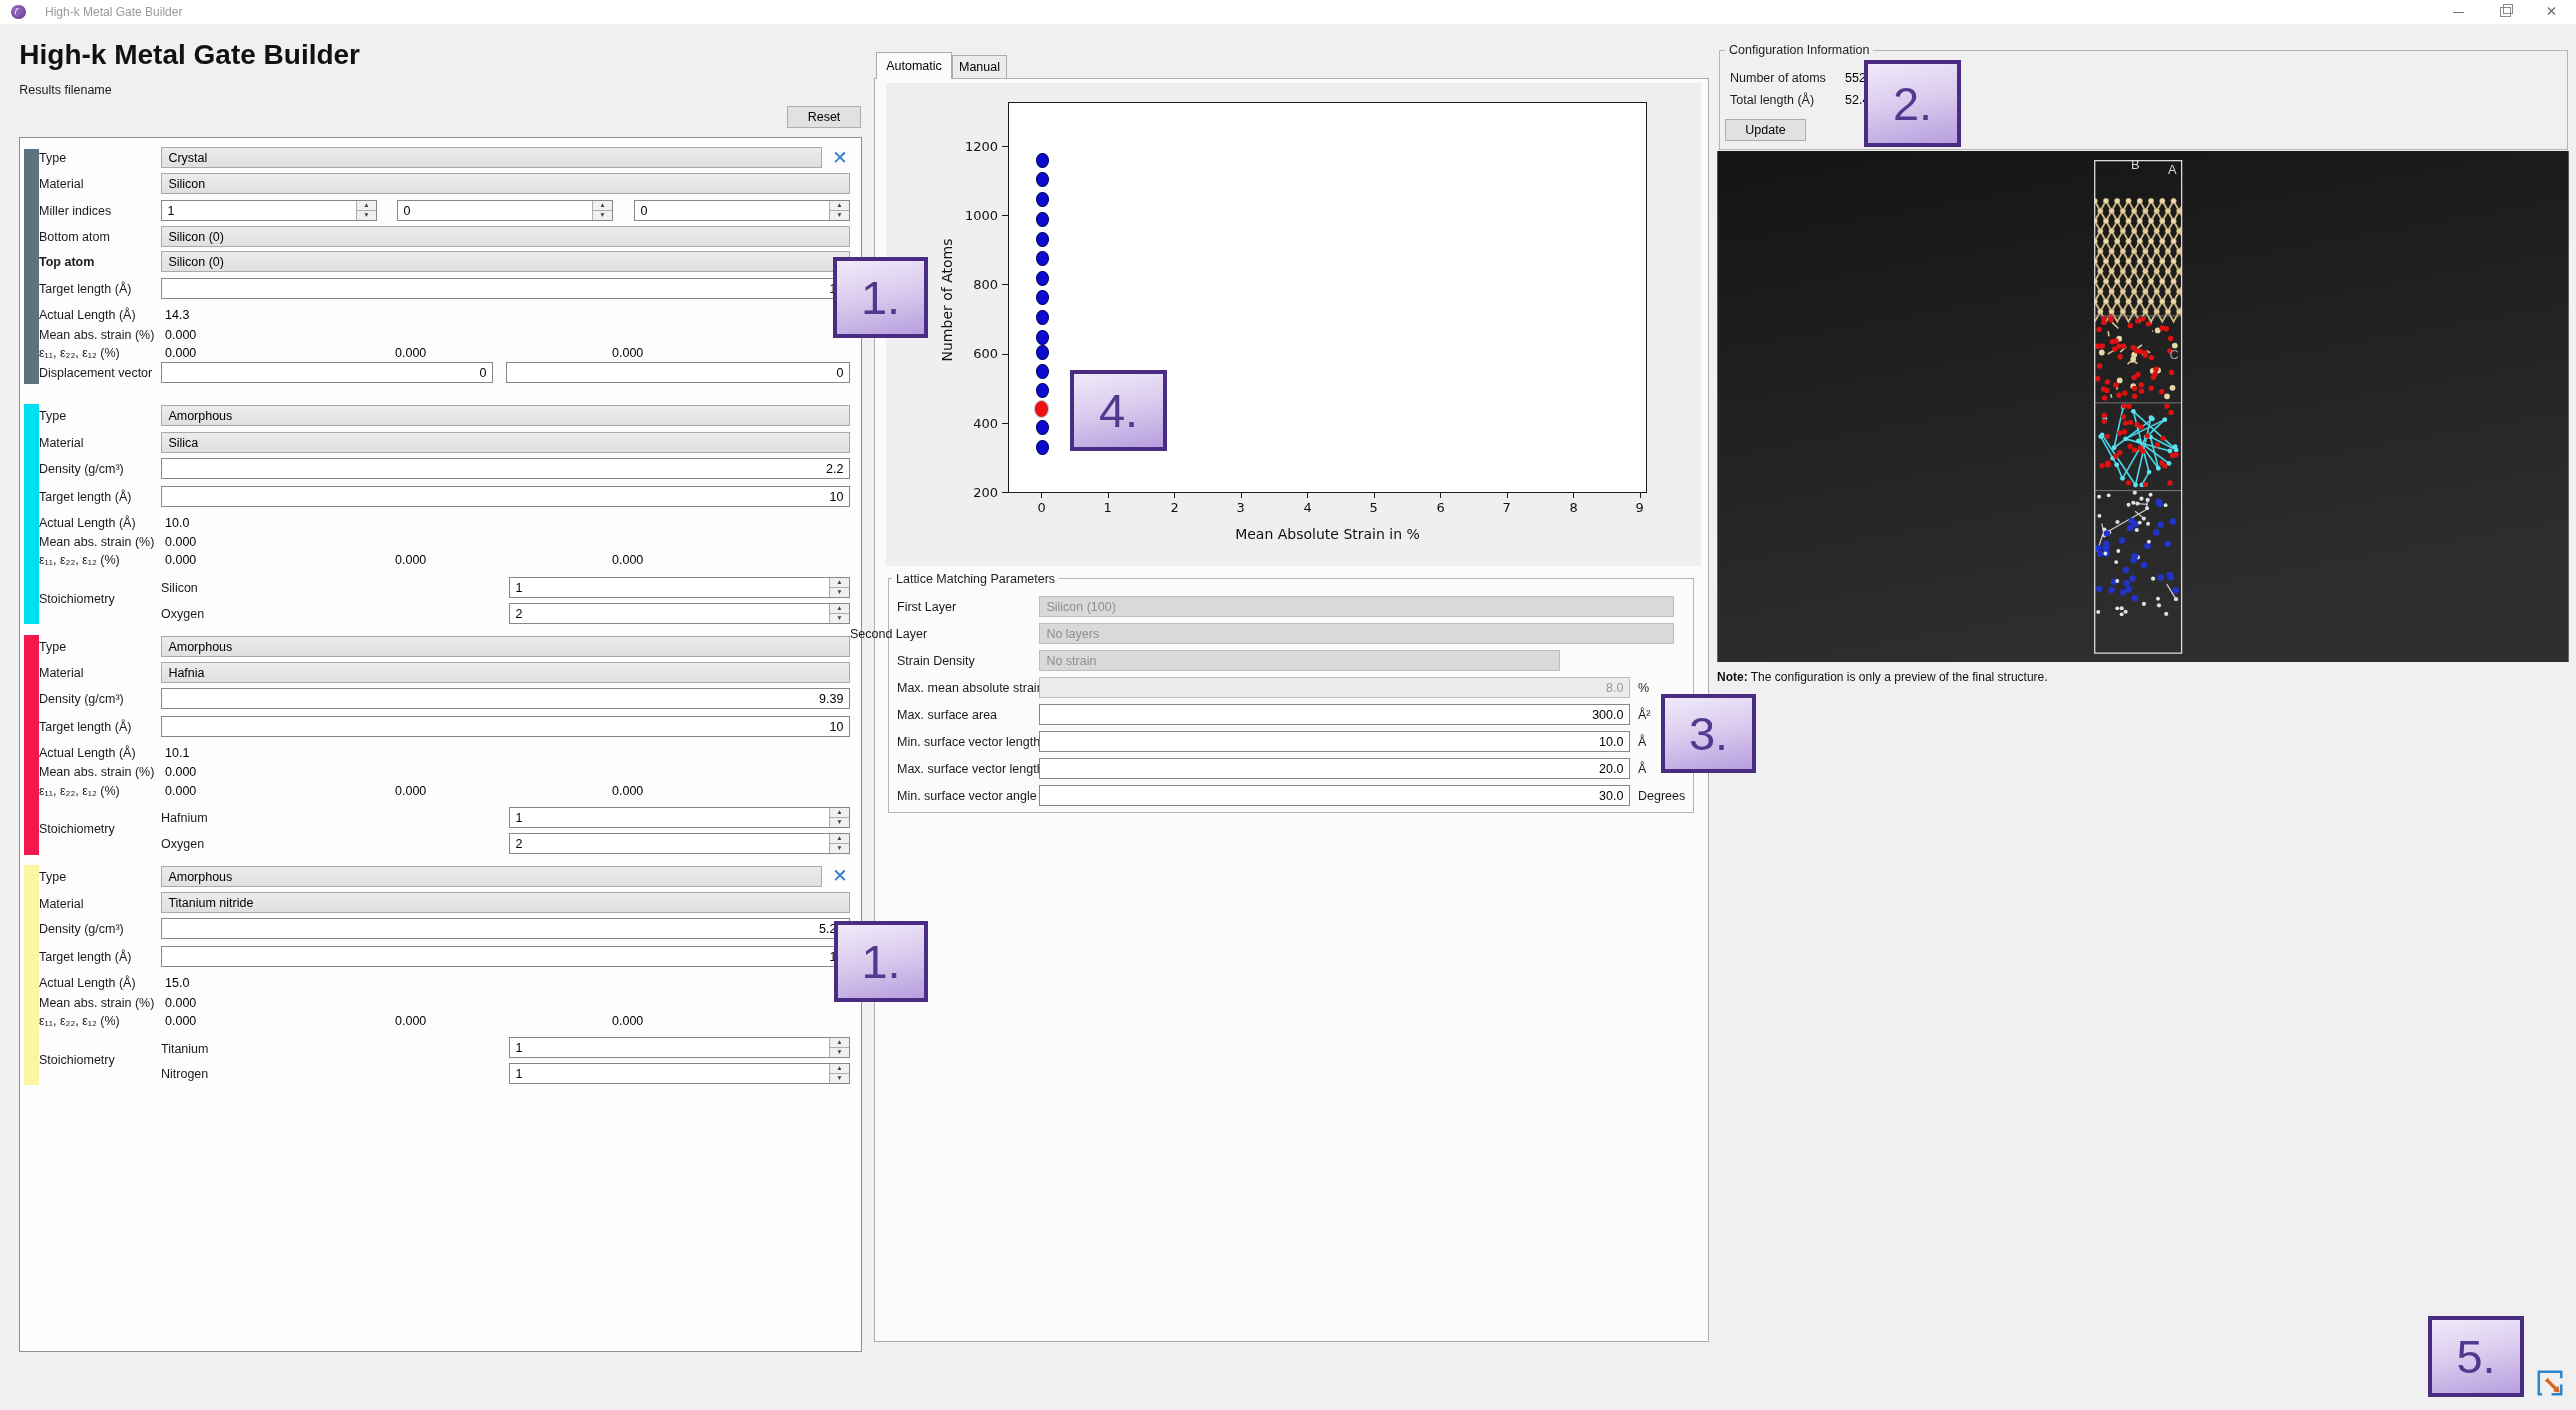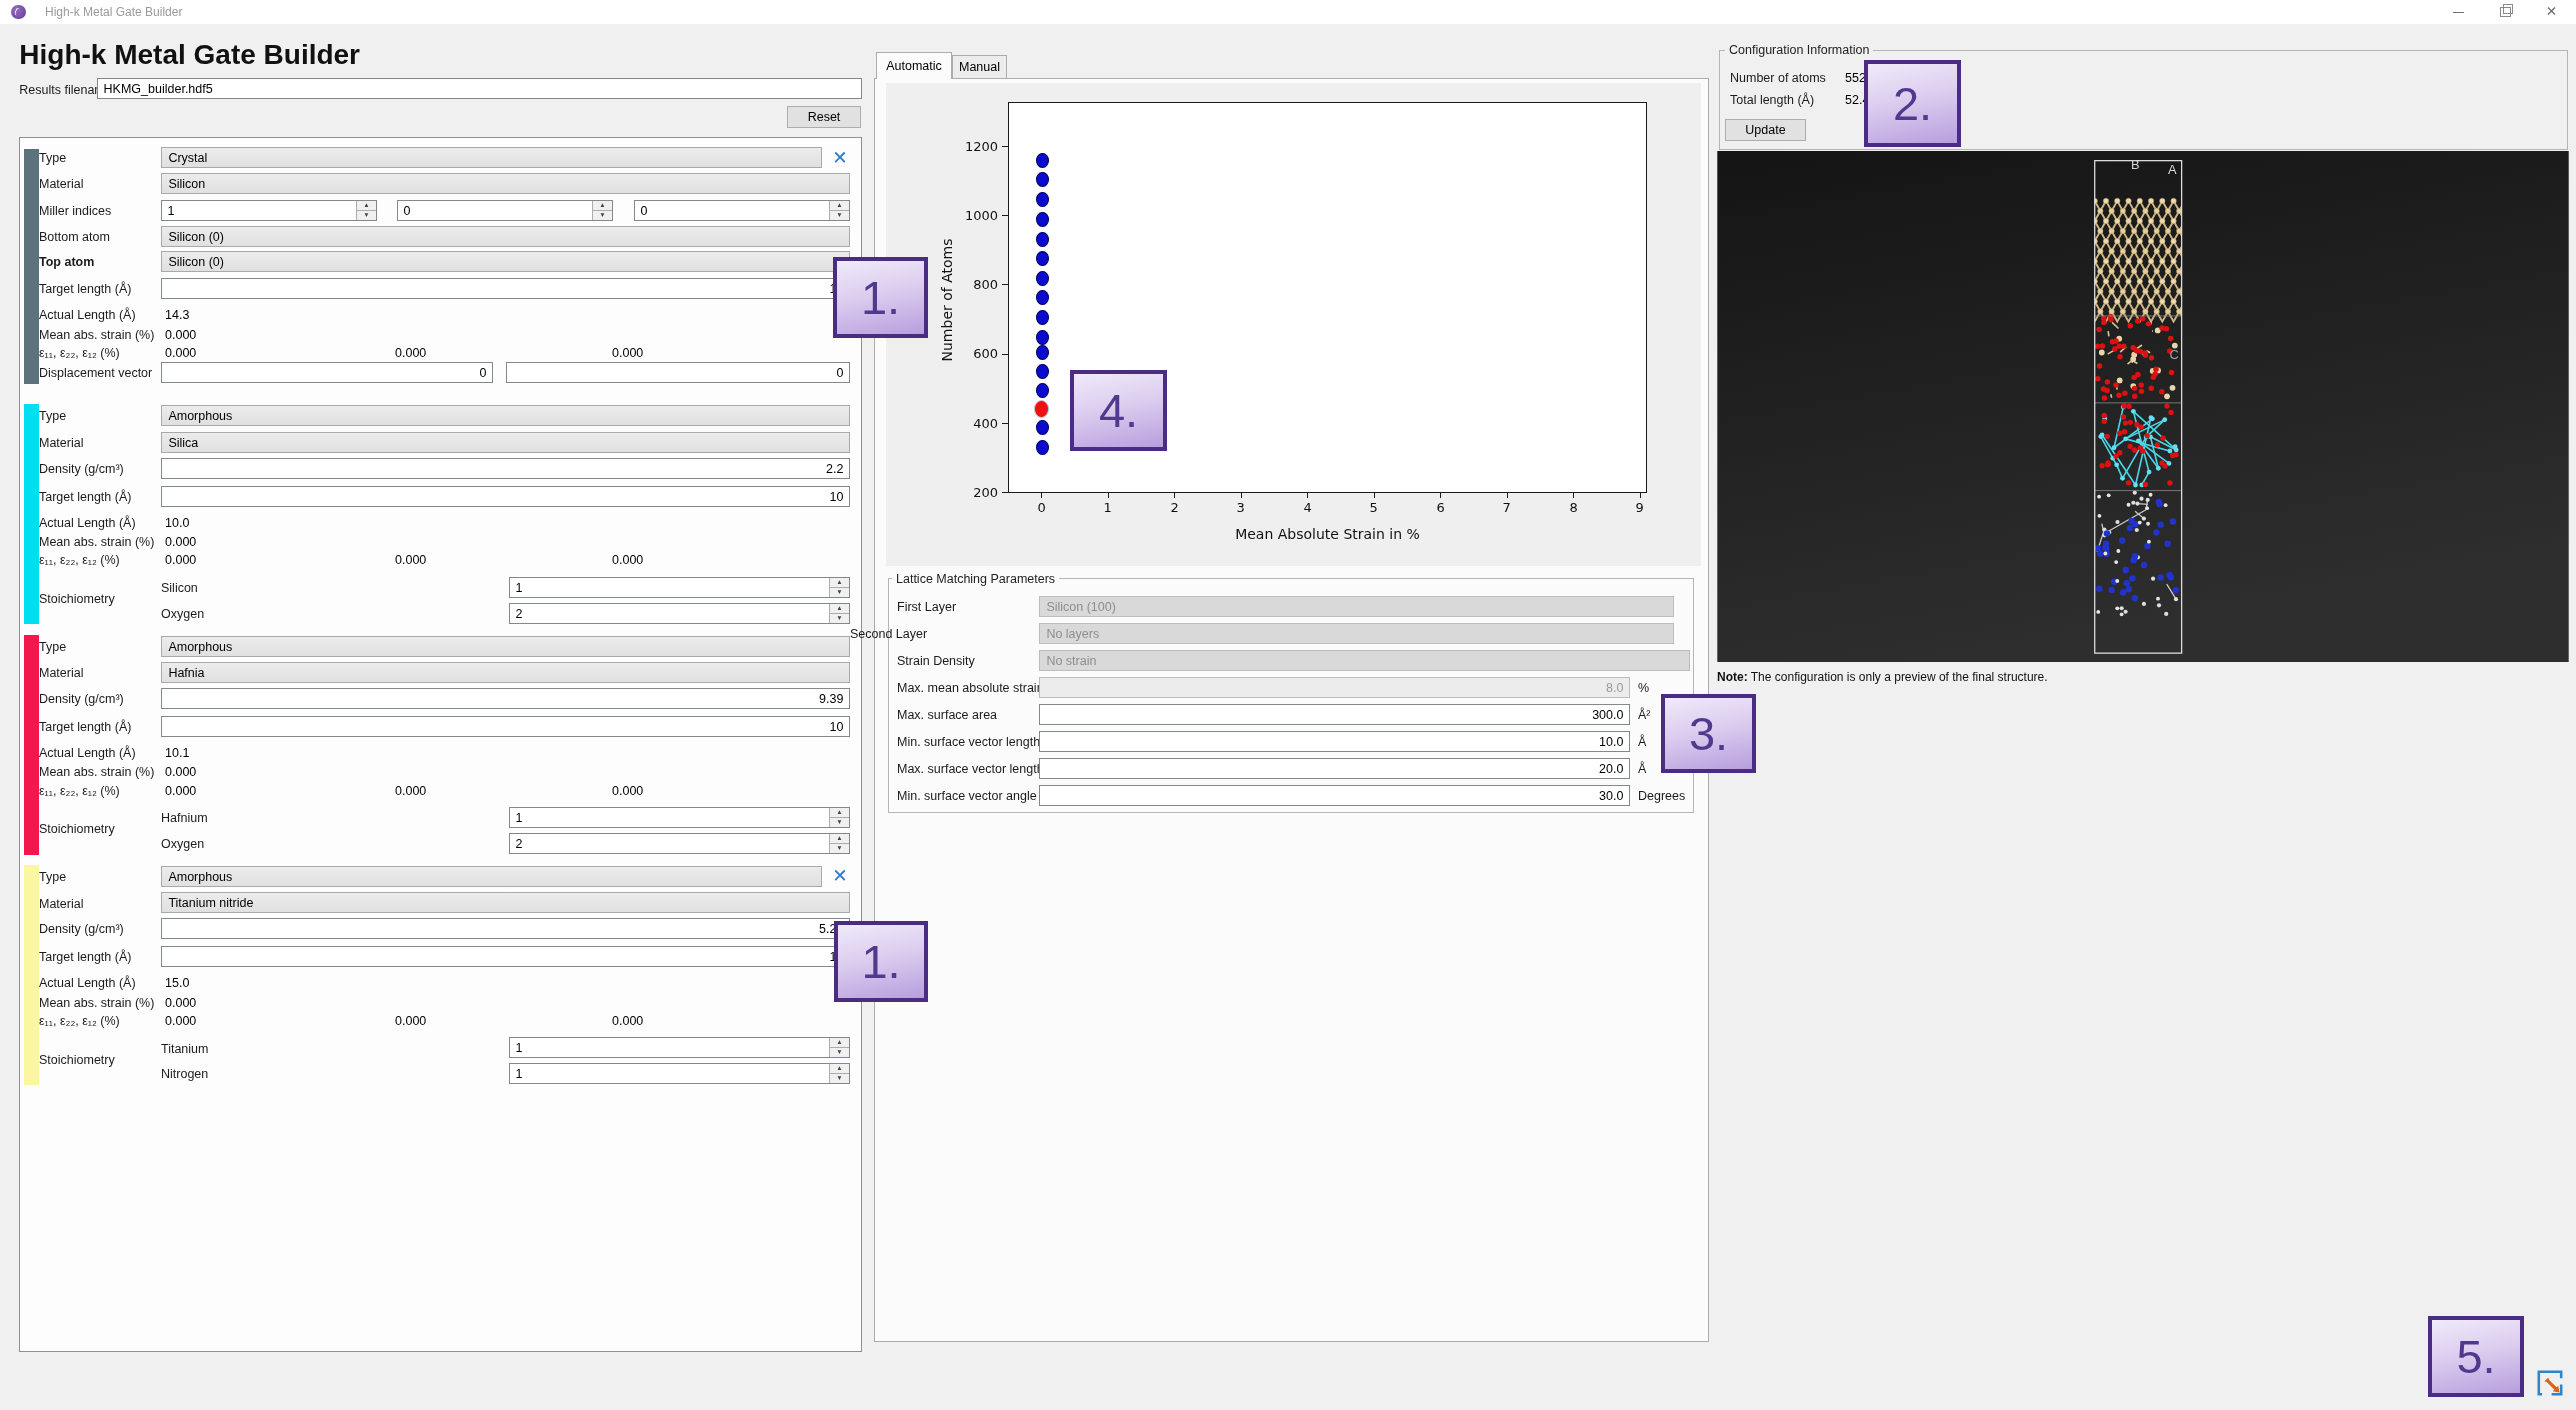--- a/index.html
+++ b/index.html
@@ -82,21 +82,20 @@
     <div class="win-btn" style="left:2482px;">
         <div class="glyph-restore"></div>
       </div>
     <div class="win-btn" style="left:2528px;">
         <div class="glyph-close">✕</div>
       </div>
   </div>
 
   <div id="page-title">High-k Metal Gate Builder</div>
   <div class="small-label abs" style="left:19.3px;top:83px;">Results filename</div>
-  <div class="input-box left" style="left:97px;top:78px;width:765px;">HKMG_builder.hdf5</div>
   <div class="btn" style="left:787px;top:106px;width:74px;height:22px;">Reset</div>
 
   <div class="panel" id="layers-panel" style="left:18.5px;top:137px;width:843px;height:1215px;"></div>
 
   <div class="tab selected" style="left:876px;top:52px;width:76px;height:27px;">Automatic</div>
   <div class="tab unselected" style="left:952px;top:55px;width:55px;height:24px;">Manual</div>
   <div class="panel" style="left:874px;top:78px;width:835px;height:1264px;background:#fbfbfb;border-color:#acacac;z-index:1;"></div>
 
   <div id="figure" style="left:886px;top:83px;width:815px;height:483px;z-index:2;">
       <div class="" style="position: absolute; left: 122px; top: 18.5px; width: 639px; height: 391px; background: rgb(255, 255, 255); border: 0.8px solid rgb(26, 26, 26); box-sizing: border-box;"></div>
@@ -706,21 +705,21 @@
       <div class="btns">
         <div>▲</div>
         <div>▼</div>
       </div>
     </div>
     <div class="lbl-abs" style="left: 897px; top: 600px; z-index: 3;">First Layer</div>
     <div class="dd disabled" style="left: 1039px; top: 596px; width: 635px; z-index: 3;">Silicon (100)</div>
     <div class="lbl-abs" style="left: 850px; top: 627px; z-index: 3;">Second Layer</div>
     <div class="dd disabled" style="left: 1039px; top: 623px; width: 635px; z-index: 3;">No layers</div>
     <div class="lbl-abs" style="left: 897px; top: 654px; z-index: 3;">Strain Density</div>
-    <div class="dd disabled" style="left: 1039px; top: 650px; width: 651px; z-index: 3;">No strain</div>
+    <div class="dd disabled" style="left: 1039px; top: 650px; width: 521px; z-index: 3;">No strain</div>
     <div class="lbl-abs" style="left: 897px; top: 681px; z-index: 3;">Max. mean absolute strain</div>
     <div class="input-box right disabled" style="left: 1039px; top: 677px; width: 591px; z-index: 3;">8.0</div>
     <div class="lbl-abs" style="left: 1638px; top: 681px; z-index: 3;">%</div>
     <div class="lbl-abs" style="left: 897px; top: 708px; z-index: 3;">Max. surface area</div>
     <div class="input-box right" style="left: 1039px; top: 704px; width: 591px; z-index: 3;">300.0</div>
     <div class="lbl-abs" style="left: 1638px; top: 708px; z-index: 3;">Å²</div>
     <div class="lbl-abs" style="left: 897px; top: 735px; z-index: 3;">Min. surface vector length</div>
     <div class="input-box right" style="left: 1039px; top: 731px; width: 591px; z-index: 3;">10.0</div>
     <div class="lbl-abs" style="left: 1638px; top: 735px; z-index: 3;">Å</div>
     <div class="lbl-abs" style="left: 897px; top: 762px; z-index: 3;">Max. surface vector length</div>

